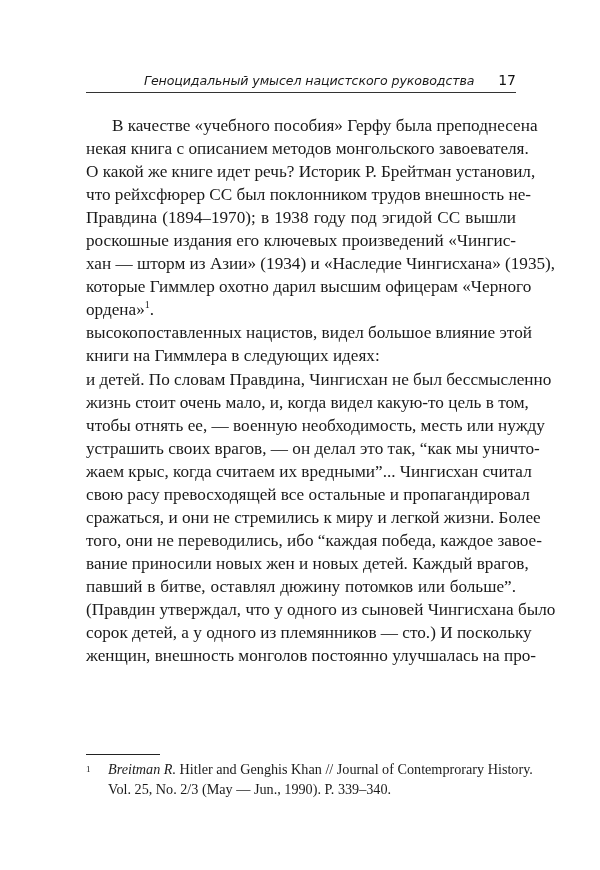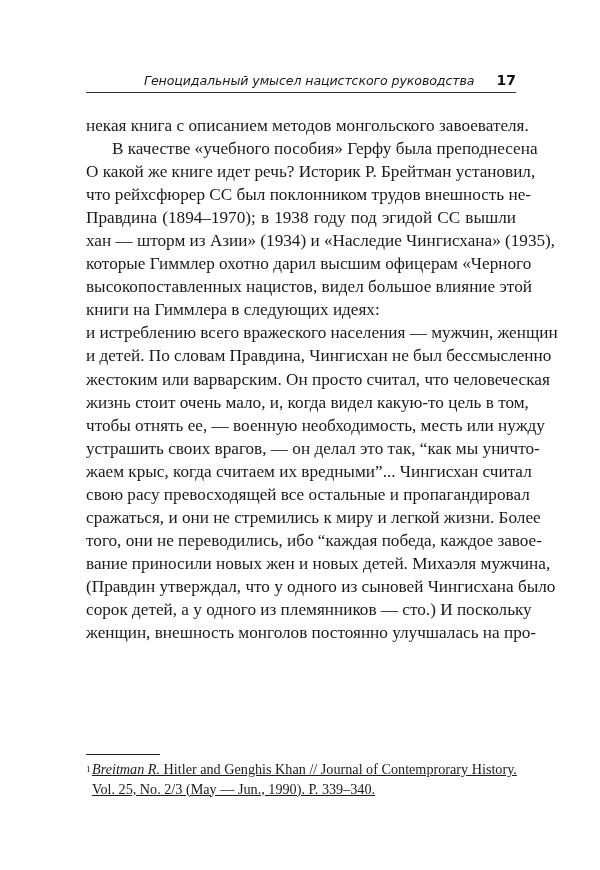--- a/index.html
+++ b/index.html
@@ -36,21 +36,21 @@
     .running-title {
       font-family: "DejaVu Sans", sans-serif;
       font-style: italic;
       font-size: 12.6px;
       color: #1a1a1a;
       margin-left: 58px;
       letter-spacing: -0.1px;
     }
     .page-number {
       font-family: "DejaVu Sans", sans-serif;
-      font-weight: bold;
+      font-weight: normal;
       font-size: 14px;
       color: #111;
     }
     .body-text {
       position: absolute;
       left: 86px;
       top: 114px;
       width: 430px;
       font-family: "Liberation Serif", serif;
       font-size: 17.2px;
@@ -92,64 +92,64 @@
       line-height: 19.5px;
       color: #1a1a1a;
     }
     .fn-mark {
       position: absolute;
       left: 0;
       top: 0;
       font-size: 9px;
     }
     .fn-text {
-      margin-left: 6px;
-      text-decoration: underline;
+      margin-left: 22px;
     }
     .fn-line {
       display: block;
       white-space: nowrap;
     }
     .fn-author {
       font-style: italic;
     }
   </style>
 </head>
 <body>
 
 <div class="page">
 
   <div class="running-head">
     <span class="running-title">Геноцидальный умысел нацистского руководства</span>
     <span class="page-number">17</span>
   </div>
 
   <div class="body-text">
+    <span class="line indent">В качестве «учебного пособия» Герфу была преподнесена</span>
     <span class="line">некая книга с описанием методов монгольского завоевателя.</span>
-    <span class="line indent">В качестве «учебного пособия» Герфу была преподнесена</span>
     <span class="line">О какой же книге идет речь? Историк Р. Брейтман установил,</span>
     <span class="line">что рейхсфюрер СС был поклонником трудов внешность не-</span>
     <span class="line">Правдина (1894–1970); в 1938 году под эгидой СС вышли</span>
+    <span class="line">роскошные издания его ключевых произведений «Чингис-</span>
     <span class="line">хан — шторм из Азии» (1934) и «Наследие Чингисхана» (1935),</span>
     <span class="line">которые Гиммлер охотно дарил высшим офицерам «Черного</span>
+    <span class="line last"><span>ордена»</span><sup class="fnref">1</sup><span>.</span></span>
 
     <span class="line">высокопоставленных нацистов, видел большое влияние этой</span>
     <span class="line last">книги на Гиммлера в следующих идеях:</span>
 
-    <span class="line">и истреблению всего вражеского населения — мужчин, женщин</span>
     <span class="line">и детей. По словам Правдина, Чингисхан не был бессмысленно</span>
-    <span class="line">жестоким или варварским. Он просто считал, что человеческая</span>
     <span class="line">жизнь стоит очень мало, и, когда видел какую-то цель в том,</span>
     <span class="line">чтобы отнять ее, — военную необходимость, месть или нужду</span>
     <span class="line">устрашить своих врагов, — он делал это так, “как мы уничто-</span>
     <span class="line">жаем крыс, когда считаем их вредными”... Чингисхан считал</span>
     <span class="line">свою расу превосходящей все остальные и пропагандировал</span>
     <span class="line">сражаться, и они не стремились к миру и легкой жизни. Более</span>
     <span class="line">того, они не переводились, ибо “каждая победа, каждое завое-</span>
-    <span class="line">вание приносили новых жен и новых детей. Михаэля мужчина,</span>
+    <span class="line">вание приносили новых жен и новых детей. Каждый врагов,</span>
+    <span class="line">павший в битве, оставлял дюжину потомков или больше”.</span>
     <span class="line">(Правдин утверждал, что у одного из сыновей Чингисхана было</span>
     <span class="line">сорок детей, а у одного из племянников — сто.) И поскольку</span>
     <span class="line">женщин, внешность монголов постоянно улучшалась на про-</span>
   </div>
 
   <div class="footnote-rule"></div>
 
   <div class="footnotes">
     <div class="footnote" style="position:relative;">
       <span class="fn-mark">1</span>

